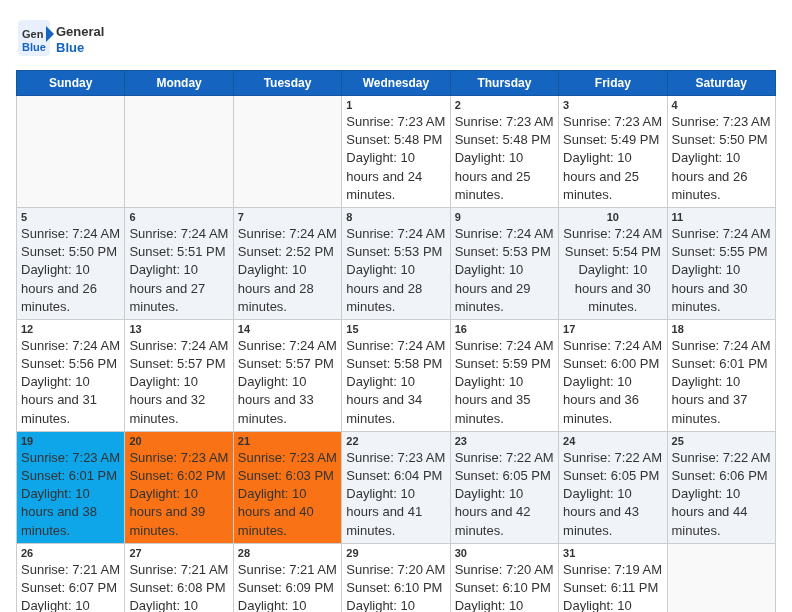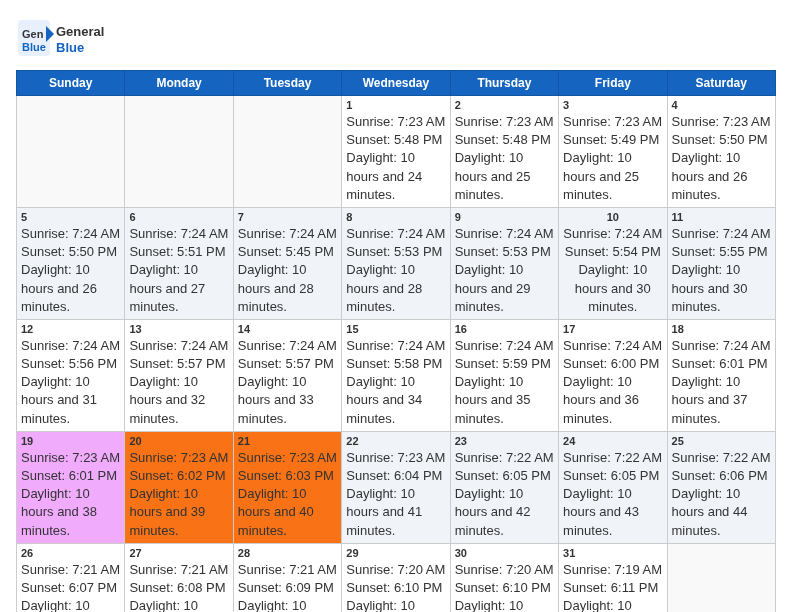--- a/index.html
+++ b/index.html
@@ -172,21 +172,21 @@
         <div class="day-info">
           <span>Sunrise: 7:24 AM</span><br>
           <span>Sunset: 5:51 PM</span><br>
           <span>Daylight: 10 hours and 27 minutes.</span>
         </div>
       </td>
           <td style="background: rgb(240, 244, 249);">
         <span class="day-num">7</span>
         <div class="day-info">
           <span>Sunrise: 7:24 AM</span><br>
-          <span>Sunset: 5:45 PM</span><br>
+          <span>Sunset: 2:52 PM</span><br>
           <span>Daylight: 10 hours and 28 minutes.</span>
         </div>
       </td>
           <td style="background: rgb(240, 244, 249);">
         <span class="day-num">8</span>
         <div class="day-info">
           <span>Sunrise: 7:24 AM</span><br>
           <span>Sunset: 5:53 PM</span><br>
           <span>Daylight: 10 hours and 28 minutes.</span>
         </div>
@@ -268,21 +268,21 @@
           <td>
         <span class="day-num">18</span>
         <div class="day-info">
           <span>Sunrise: 7:24 AM</span><br>
           <span>Sunset: 6:01 PM</span><br>
           <span>Daylight: 10 hours and 37 minutes.</span>
         </div>
       </td>
         </tr>
         <tr>
-          <td style="background: #f0abfc;">
+          <td style="background: #0ea5e9;">
         <span class="day-num">19</span>
         <div class="day-info">
           <span>Sunrise: 7:23 AM</span><br>
           <span>Sunset: 6:01 PM</span><br>
           <span>Daylight: 10 hours and 38 minutes.</span>
         </div>
       </td>
           <td style="background: #f97316;">
         <span class="day-num">20</span>
         <div class="day-info">

